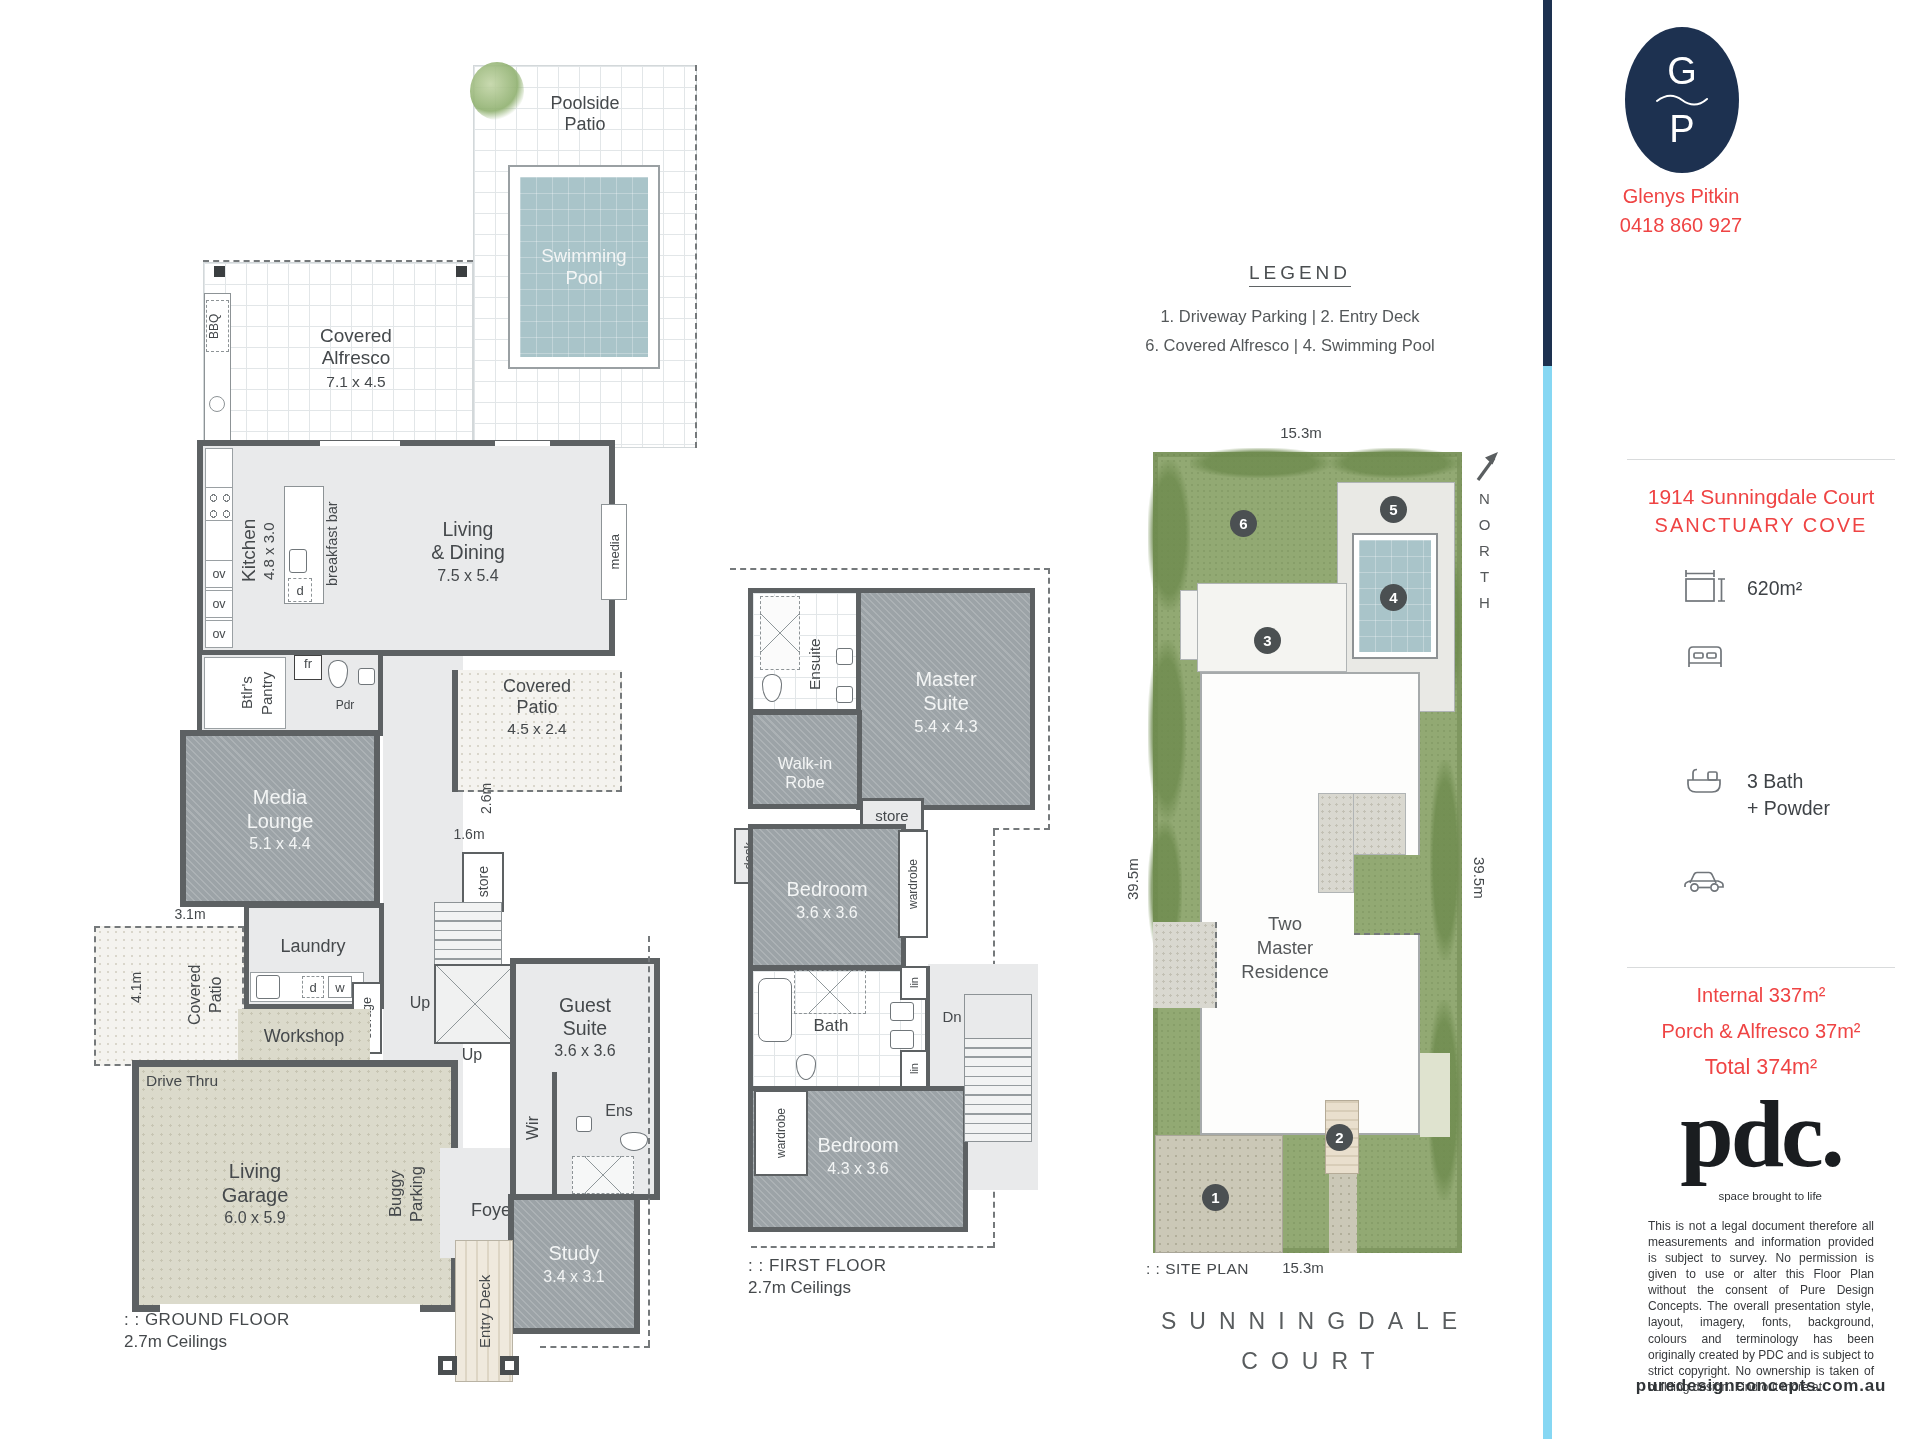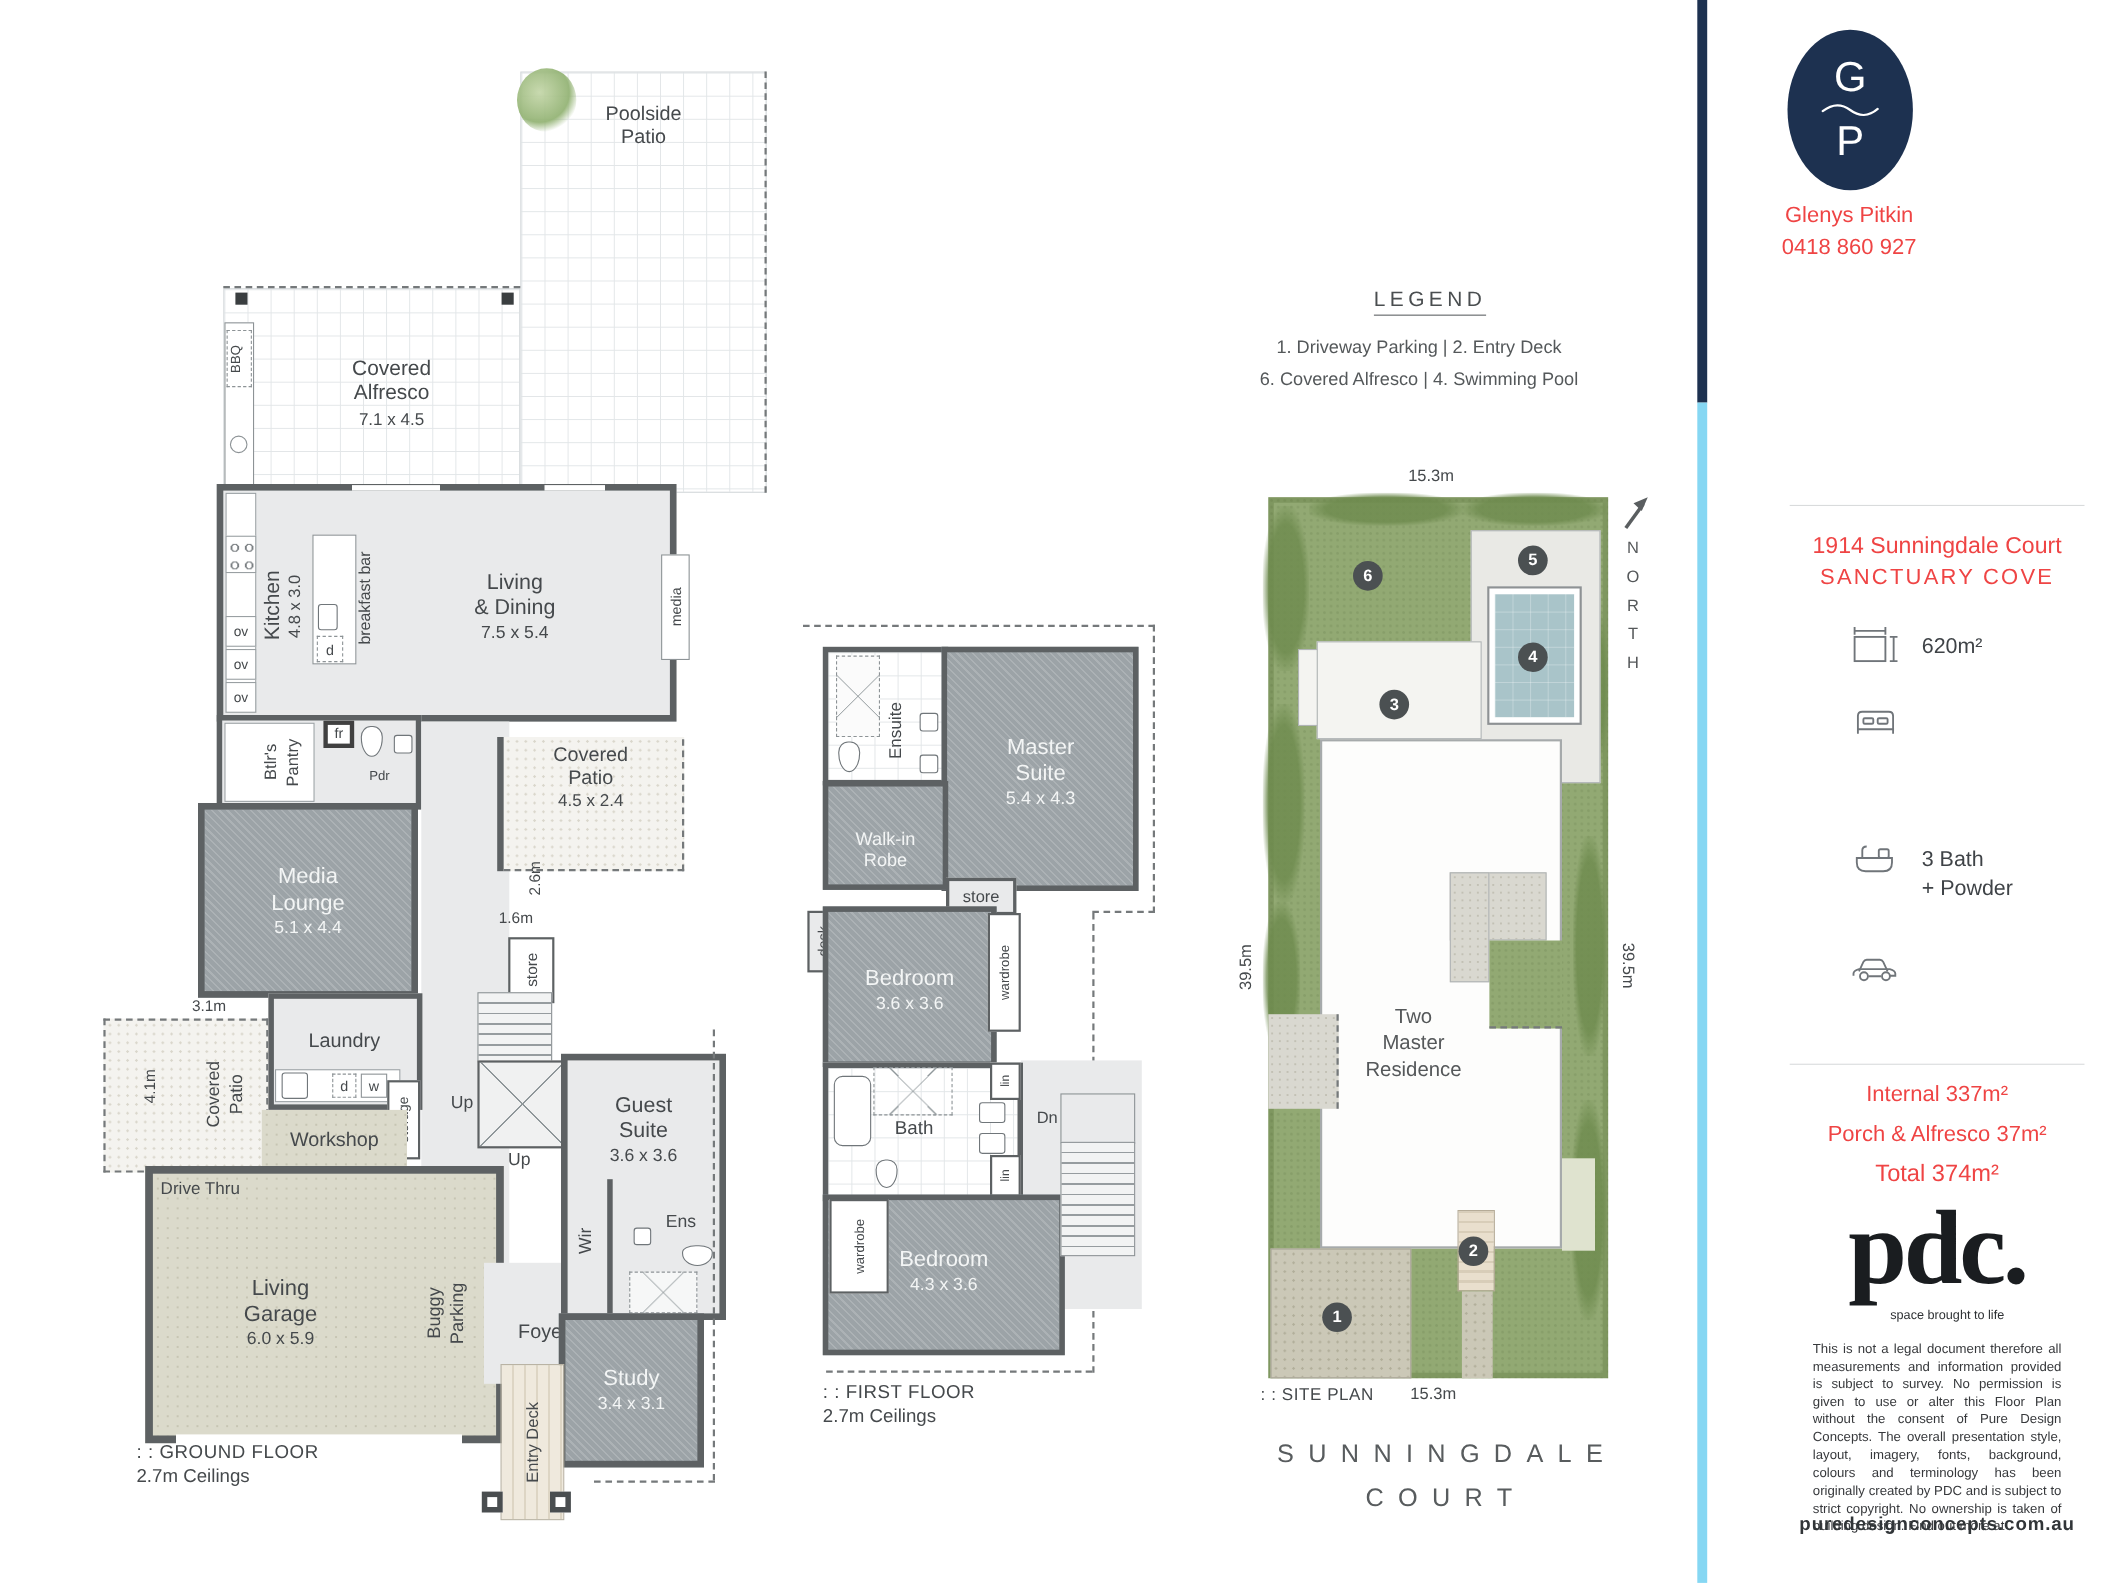--- a/index.html
+++ b/index.html
@@ -47,20 +47,28 @@
 
   <div class="abs tile" style="left:473px;top:65px;width:224px;height:383px"></div>
   <div class="abs dash-v" style="left:695px;top:65px;width:0;height:383px"></div>
   <div class="plant" style="left:470px;top:62px;width:54px;height:58px"></div>
   <div class="plant" style="left:418px;top:274px;width:46px;height:40px"></div>
   <div class="plant" style="left:534px;top:560px;width:44px;height:40px"></div>
   <div class="lbl" style="left:515px;top:93px;width:140px;font-size:18px">
     <div>Poolside</div>
       <div>Patio</div>
   </div>
+  <div class="abs" style="left:508px;top:165px;width:152px;height:204px;background:#fff;border:2px solid #9aa0a3">
+    <div class="abs pool" style="left:10px;top:10px;width:128px;height:180px;display:flex;align-items:center;justify-content:center">
+      <div class="lbl lblw" style="position:static;font-size:18.5px">
+        <div>Swimming</div>
+          <div>Pool</div>
+      </div>
+    </div>
+  </div>
 
   <div class="abs tile" style="left:203px;top:262px;width:270px;height:186px"></div>
   <div class="abs dash-h" style="left:203px;top:260px;width:270px;height:0"></div>
   <div class="post" style="left:214px;top:266px;width:11px;height:11px"></div>
   <div class="post" style="left:456px;top:266px;width:11px;height:11px"></div>
   <div class="abs" style="left:204px;top:293px;width:27px;height:152px;background:#fff;border:1.5px solid #8d9396"></div>
   <div class="abs vtext" style="left:206px;top:300px;width:23px;height:52px;font-size:12px;border:1px dashed #8d9396;color:#45494c">BBQ</div>
   <div class="abs" style="left:209px;top:396px;width:16px;height:16px;border:1.5px solid #8d9396;border-radius:50%;background:#fff"></div>
   <div class="lbl" style="left:296px;top:325px;width:120px;font-size:19px">
     <div>Covered</div>
@@ -96,21 +104,21 @@
     <div class="dims" style="font-size:16px;margin-top:3px">7.5 x 5.4</div>
   </div>
   <div class="abs" style="left:601px;top:504px;width:26px;height:96px;background:#fff;border:1.5px solid #8d9396;display:flex;align-items:center;justify-content:center">
     <span class="vtext" style="font-size:13px">media</span>
   </div>
 
   <div class="abs floor wall5" style="left:197px;top:650px;width:186px;height:86px"></div>
   <div class="abs" style="left:204px;top:657px;width:82px;height:72px;background:#fff;border:1px solid #9aa0a3"></div>
   <div class="abs vtext" style="left:238px;top:656px;width:18px;height:74px;font-size:15px">Btlr's</div>
   <div class="abs vtext" style="left:258px;top:656px;width:18px;height:74px;font-size:15px">Pantry</div>
-  <div class="abs" style="left:294px;top:655px;width:28px;height:25px;background:#fff;border:4px solid #404040;display:flex;align-items:flex-start;justify-content:center;font-size:13px">
+  <div class="abs" style="left:294px;top:655px;width:28px;height:25px;background:#fff;border:1px solid #404040;display:flex;align-items:flex-start;justify-content:center;font-size:13px">
       <span>fr</span>
     </div>
   <div class="toilet abs" style="left:328px;top:660px;width:20px;height:28px"></div>
   <div class="abs fix" style="left:358px;top:668px;width:17px;height:17px"></div>
   <div class="lbl" style="left:322px;top:698px;width:46px;font-size:12px">Pdr</div>
 
   <div class="abs floor" style="left:383px;top:656px;width:80px;height:600px"></div>
 
   <div class="abs" style="left:452px;top:670px;width:6px;height:122px;background:#5d6163"></div>
   <div class="abs speck" style="left:458px;top:670px;width:164px;height:122px"></div>

